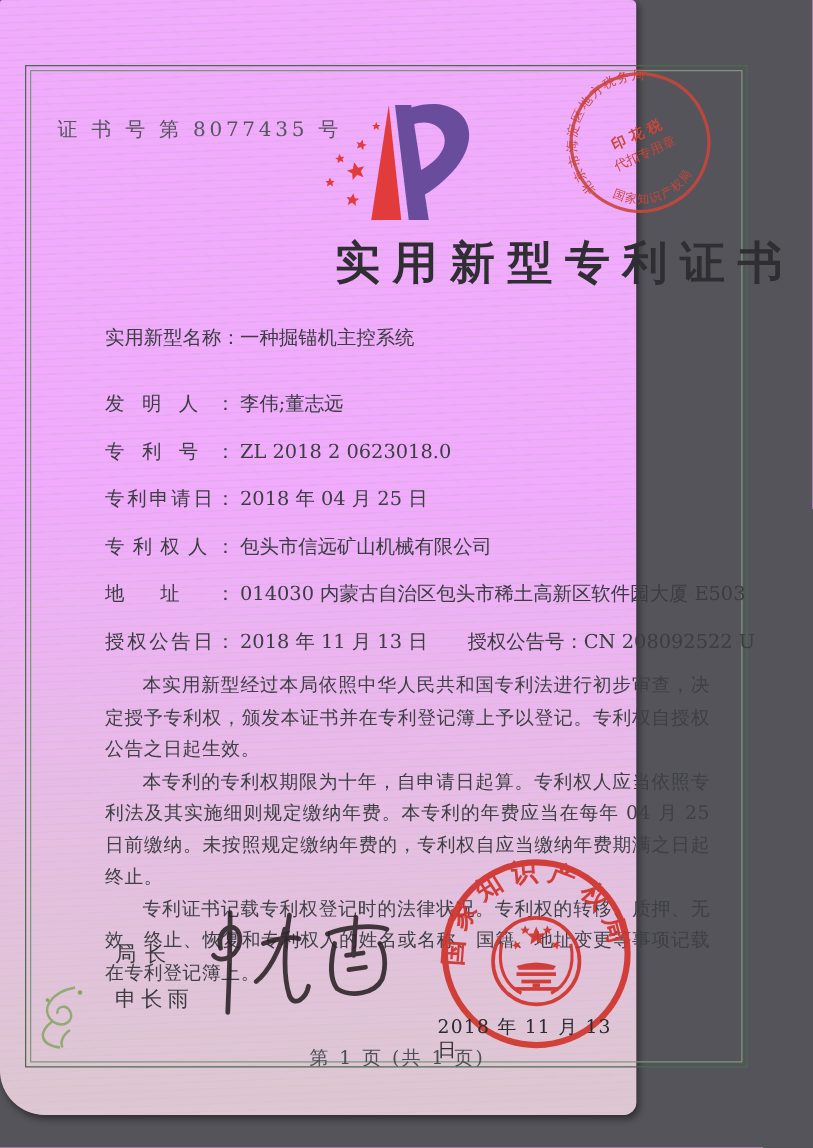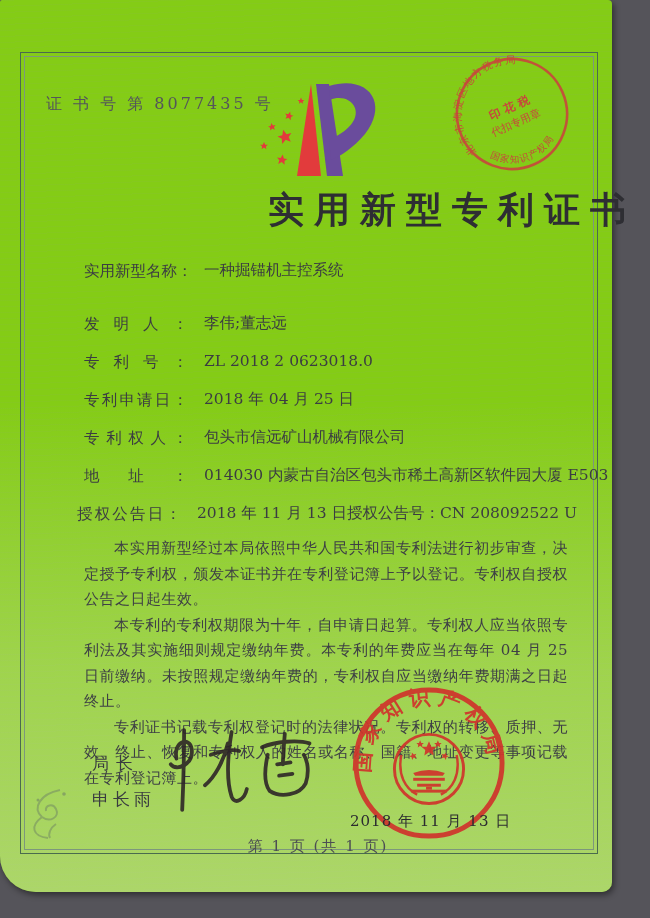--- a/index.html
+++ b/index.html
@@ -4,22 +4,22 @@
 <style>
   html,body{margin:0;padding:0;}
   body{
     width:650px;height:918px;position:relative;overflow:hidden;
     background:#55545a;
     font-family:"DejaVu Serif","Liberation Serif",serif;
   }
   .abs{position:absolute;}
   
   .paper{
-    position:absolute;left:0;top:0;width:612px;height:892px;
-    background:#84cc16;
+    position:absolute;left:0;top:0;width:509px;height:892px;
+    background:#f0abfc;
     border-radius:2px 4px 10px 36px;
     box-shadow:2px 3px 6px rgba(0,0,0,.45);
   }
   .paper::before{ 
     content:"";position:absolute;inset:0;border-radius:inherit;
     background:repeating-linear-gradient(178deg,
       rgba(140,170,110,.10) 0 1px, rgba(0,0,0,0) 1px 6px);
     pointer-events:none;
   }
   .paper::after{ 
@@ -41,22 +41,22 @@
     left:0;top:186px;width:636px;text-align:right;
     font-size:36px;font-weight:bold;letter-spacing:10px;text-indent:10px;color:#2e2e33;
   }
   .fields{left:84px;top:260px;width:486px;color:#3b3d42;font-size:15.5px;}
   .frow{margin-bottom:17px;line-height:21px;white-space:nowrap;}
   .frow.first{margin-bottom:32px;}
   .flabel{
     display:inline-block;width:104px;vertical-align:top;
     text-align:justify;text-align-last:justify;font-family:Liberation Serif, serif;
   }
-  .fvalue{margin-left:16px;}
-  .grant-row{display:flex;justify-content:center;white-space:nowrap;}
+  .fvalue{margin-left:4px;}
+  .grant-row{display:flex;justify-content:space-between;white-space:nowrap;gap:32px;}
   .body-text{
     left:84px;top:536px;width:484px;color:#3e4045;
     font-size:15px;line-height:25.5px;text-align:justify;letter-spacing:.5px;
   }
   .body-text p{margin:0;text-indent:2em;}
   .director{left:92px;top:752px;font-size:17px;letter-spacing:7px;color:#3a3c40;}
   .director-name{left:92px;top:788px;font-size:17px;letter-spacing:4px;color:#3a3c40;text-align:right;}
   .sig{left:148px;top:722px;}
   .tax-seal{left:452px;top:54px;transform:rotate(-24deg);}
   .big-seal{left:350px;top:684px;}

